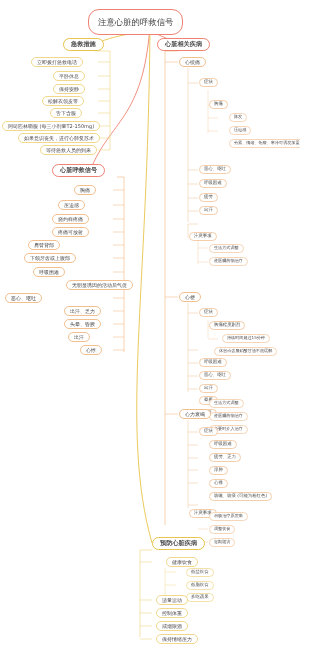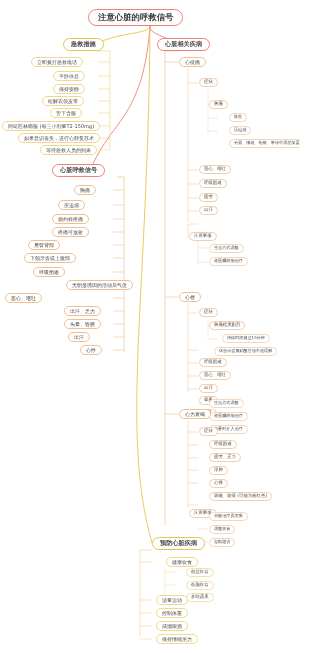--- a/index.html
+++ b/index.html
@@ -23,24 +23,24 @@
     line-height:1;
     display:flex;
     align-items:center;
     justify-content:center;
     z-index:3;
   }
   .root{
     border:1.3px solid #ef8272;
     border-radius:11px;
     font-size:8.4px;
-    font-weight:bold;
+    font-weight:normal;
     color:#3a3a3a;
     padding:4px 9px;
-    height:17px;
+    height:26px;
   }
   .branch{
     font-size:6.2px;
     font-weight:bold;
     padding:3px 7px;
     height:13px;
     border-width:0.9px;
   }
   .b-gold{ border-color:#e8c44a; }
   .b-salmon{ border-color:#ef8272; }

